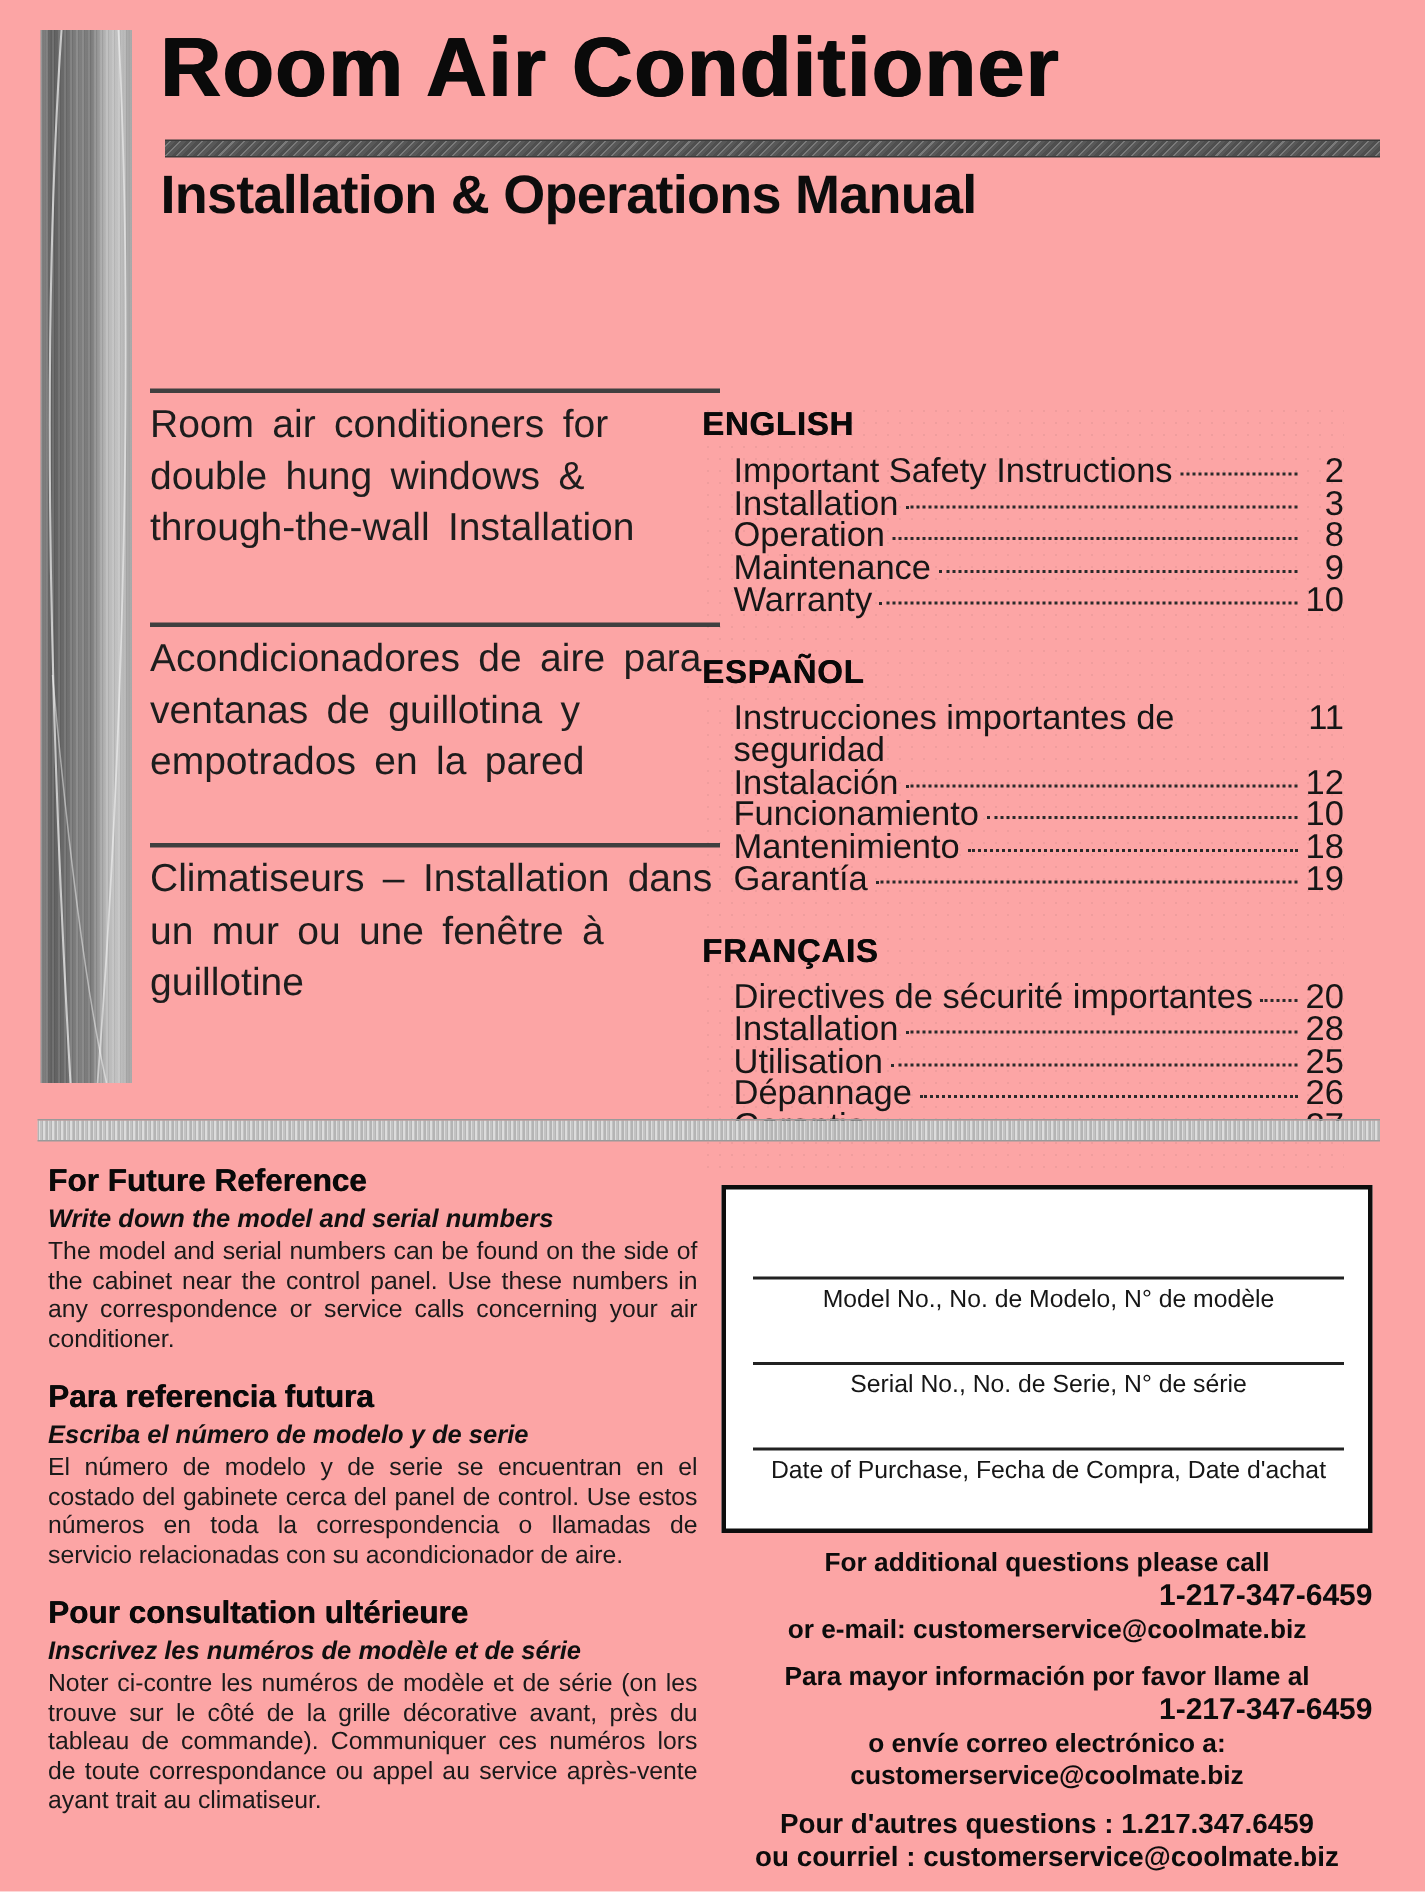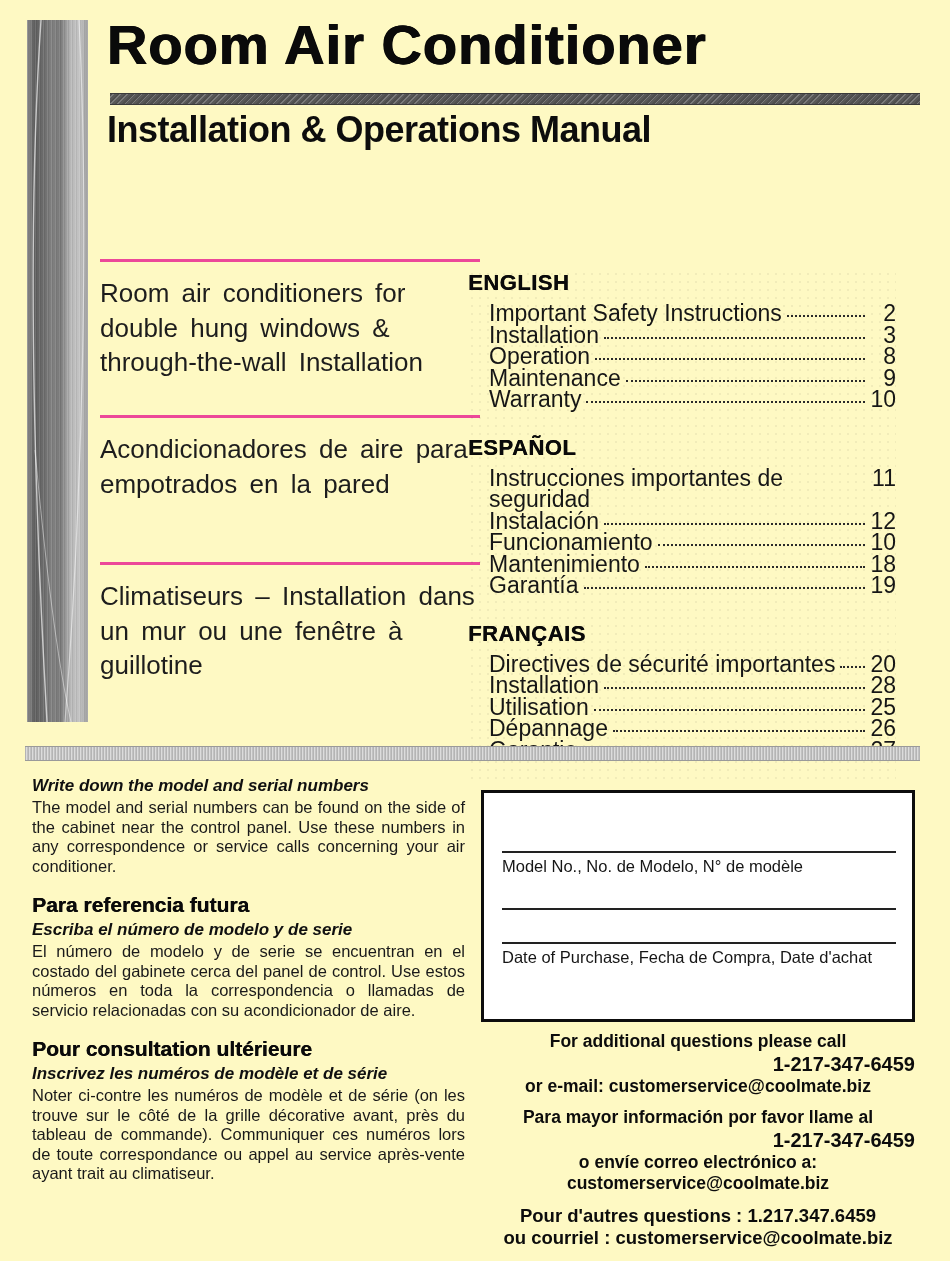--- a/index.html
+++ b/index.html
@@ -1,16 +1,16 @@
 <!DOCTYPE html>
 <html><head>
 <meta charset="utf-8">
 <style>
   html,body{margin:0;padding:0;background:#fff;}
-  .page{position:relative;width:950px;height:1261px;background:#fef9c3;
+  .page{position:relative;width:950px;height:1261px;background:#fca5a5;
         font-family:"Liberation Sans",sans-serif;color:#111;overflow:hidden;}
 
   
   .side-bar{position:absolute;left:27px;top:20px;width:61px;height:702px;
     background:
       repeating-linear-gradient(90deg, rgba(255,255,255,.10) 0 1px, rgba(0,0,0,.06) 1px 2px, transparent 2px 4px),
       linear-gradient(90deg,#8f8f8f 0%,#5f5f5f 12%,#6c6c6c 28%,#808080 40%,#7a7a7a 55%,#b9b9b9 72%,#c3c3c3 86%,#9e9e9e 100%);}
   .side-bar svg{display:block;width:100%;height:100%;}
 
   
@@ -18,21 +18,21 @@
          letter-spacing:1px;white-space:nowrap;color:#0a0a0a;
          text-shadow:0.6px 0 0 #0a0a0a,-0.6px 0 0 #0a0a0a;}
   .title-stripe{position:absolute;left:110px;top:93px;width:810px;height:10px;
     background:repeating-linear-gradient(135deg,#4e4e4e 0 2px,#7a7a7a 2px 3px,#585858 3px 5px);
     border-top:1px solid #3a3a3a;border-bottom:1px solid #3a3a3a;}
   .subtitle{position:absolute;left:107px;top:109px;font-size:36px;font-weight:bold;
             letter-spacing:-0.5px;white-space:nowrap;color:#0d0d0d;}
 
   
   .desc-col{position:absolute;left:100px;top:259px;width:380px;}
-  .desc-block{box-sizing:border-box;border-top:3px solid #ec4899;padding-top:14px;}
+  .desc-block{box-sizing:border-box;border-top:3px solid #404040;padding-top:3px;}
   .desc-block.b1{height:156px;}
   .desc-block.b2{height:147px;}
   .desc-line{font-size:26px;line-height:34.5px;color:#1d1d1d;word-spacing:5px;font-weight:400;}
 
   
   .toc{position:absolute;left:468px;top:270px;width:428px;
        background-image:radial-gradient(rgba(0,0,0,0.05) 0.8px, transparent 1px);
        background-size:8px 8px;}
   .toc-section{margin-bottom:24px;}
   .toc-heading{font-size:22px;font-weight:bold;letter-spacing:0.5px;color:#0a0a0a;
@@ -50,21 +50,21 @@
   
   .ref-col{position:absolute;left:32px;top:776px;width:433px;}
   .ref-heading{font-size:21px;font-weight:bold;margin:0 0 3px 0;color:#0a0a0a;
                text-shadow:0.4px 0 0 #0a0a0a;}
   .ref-sub{font-size:17px;font-weight:bold;font-style:italic;margin:0 0 2px 0;color:#101010;}
   .ref-body{font-size:16.5px;line-height:19.5px;text-align:justify;margin:0 0 17px 0;color:#1a1a1a;}
 
   
   .record-box{position:absolute;left:481px;top:790px;width:434px;height:232px;
               box-sizing:border-box;border:3px solid #0d0d0d;background:#fff;}
-  .rb-field{margin:0 16px 32px 18px;}
+  .rb-field{margin:0 16px 32px 18px;text-align:center;}
   .rb-field.first{margin-top:58px;}
   .rb-line{border-top:2px solid #222;height:0;margin-bottom:4px;}
   .rb-label{font-size:16.5px;color:#161616;}
 
   
   .contact{position:absolute;left:481px;top:1031px;width:434px;text-align:center;
            font-weight:bold;color:#0c0c0c;}
   .contact-block{margin-bottom:10px;}
   .contact-line{font-size:17.5px;line-height:21.5px;}
   .contact-phone{font-size:20px;line-height:23px;text-align:right;}
@@ -88,20 +88,21 @@
   <div class="subtitle">Installation &amp; Operations Manual</div>
 
   <div class="desc-col">
     <div class="desc-block b1">
       <div class="desc-line">Room air conditioners for</div>
       <div class="desc-line">double hung windows &amp;</div>
       <div class="desc-line">through-the-wall Installation</div>
     </div>
     <div class="desc-block b2">
       <div class="desc-line">Acondicionadores de aire para</div>
+      <div class="desc-line">ventanas de guillotina y</div>
       <div class="desc-line">empotrados en la pared</div>
     </div>
     <div class="desc-block">
       <div class="desc-line">Climatiseurs – Installation dans</div>
       <div class="desc-line">un mur ou une fenêtre à</div>
       <div class="desc-line">guillotine</div>
     </div>
   </div>
 
   <div class="toc">
@@ -192,20 +193,21 @@
         <span class="toc-page">27</span>
       </div>
     </div>
 
   </div>
 
   <div class="mid-stripe"></div>
 
   <div class="ref-col">
     <div>
+      <div class="ref-heading">For Future Reference</div>
       <div class="ref-sub">Write down the model and serial numbers</div>
       <div class="ref-body">The model and serial numbers can be found on the side of the cabinet near the control panel. Use these numbers in any correspondence or service calls concerning your air conditioner.</div>
     </div>
     <div>
       <div class="ref-heading">Para referencia futura</div>
       <div class="ref-sub">Escriba el número de modelo y de serie</div>
       <div class="ref-body">El número de modelo y de serie se encuentran en el costado del gabinete cerca del panel de control.  Use estos números en toda la correspondencia o llamadas de servicio relacionadas con su acondicionador de aire.</div>
     </div>
     <div>
       <div class="ref-heading">Pour consultation ultérieure</div>
@@ -214,20 +216,21 @@
     </div>
   </div>
 
   <div class="record-box">
     <div class="rb-field first">
       <div class="rb-line"></div>
       <div class="rb-label">Model No., No. de Modelo, N° de modèle</div>
     </div>
     <div class="rb-field">
       <div class="rb-line"></div>
+      <div class="rb-label">Serial No., No. de Serie, N° de série</div>
     </div>
     <div class="rb-field">
       <div class="rb-line"></div>
       <div class="rb-label">Date of Purchase, Fecha de Compra, Date d'achat</div>
     </div>
   </div>
 
   <div class="contact">
     <div class="contact-block">
       <div class="contact-line">For additional questions please call</div>

